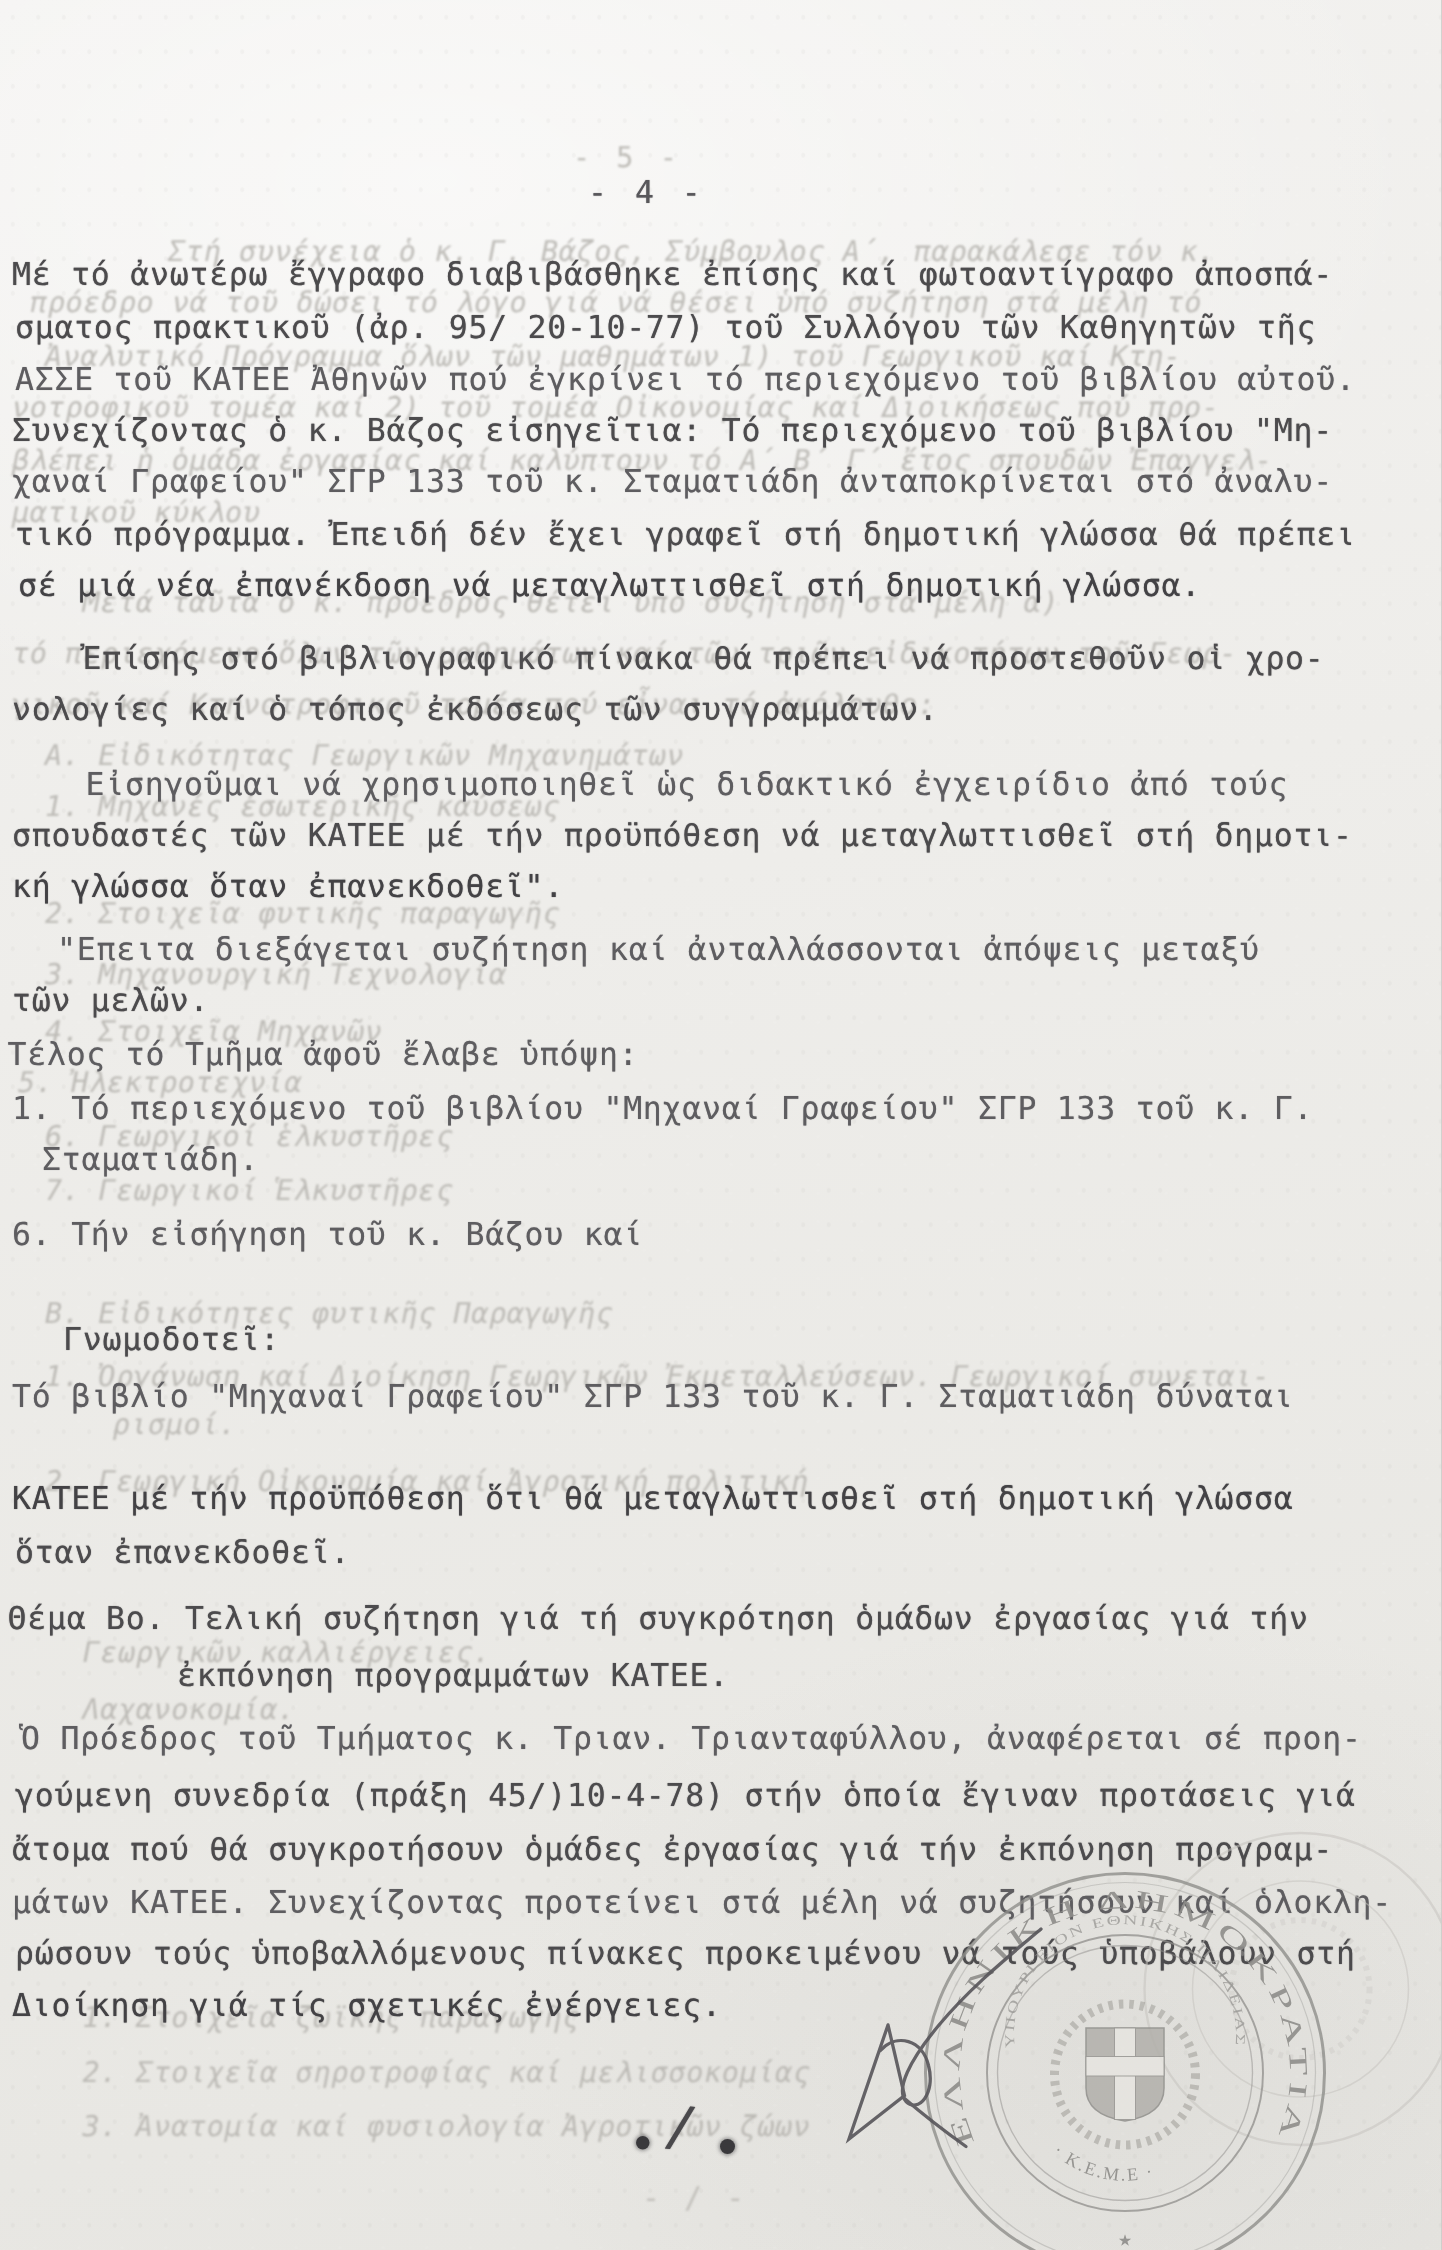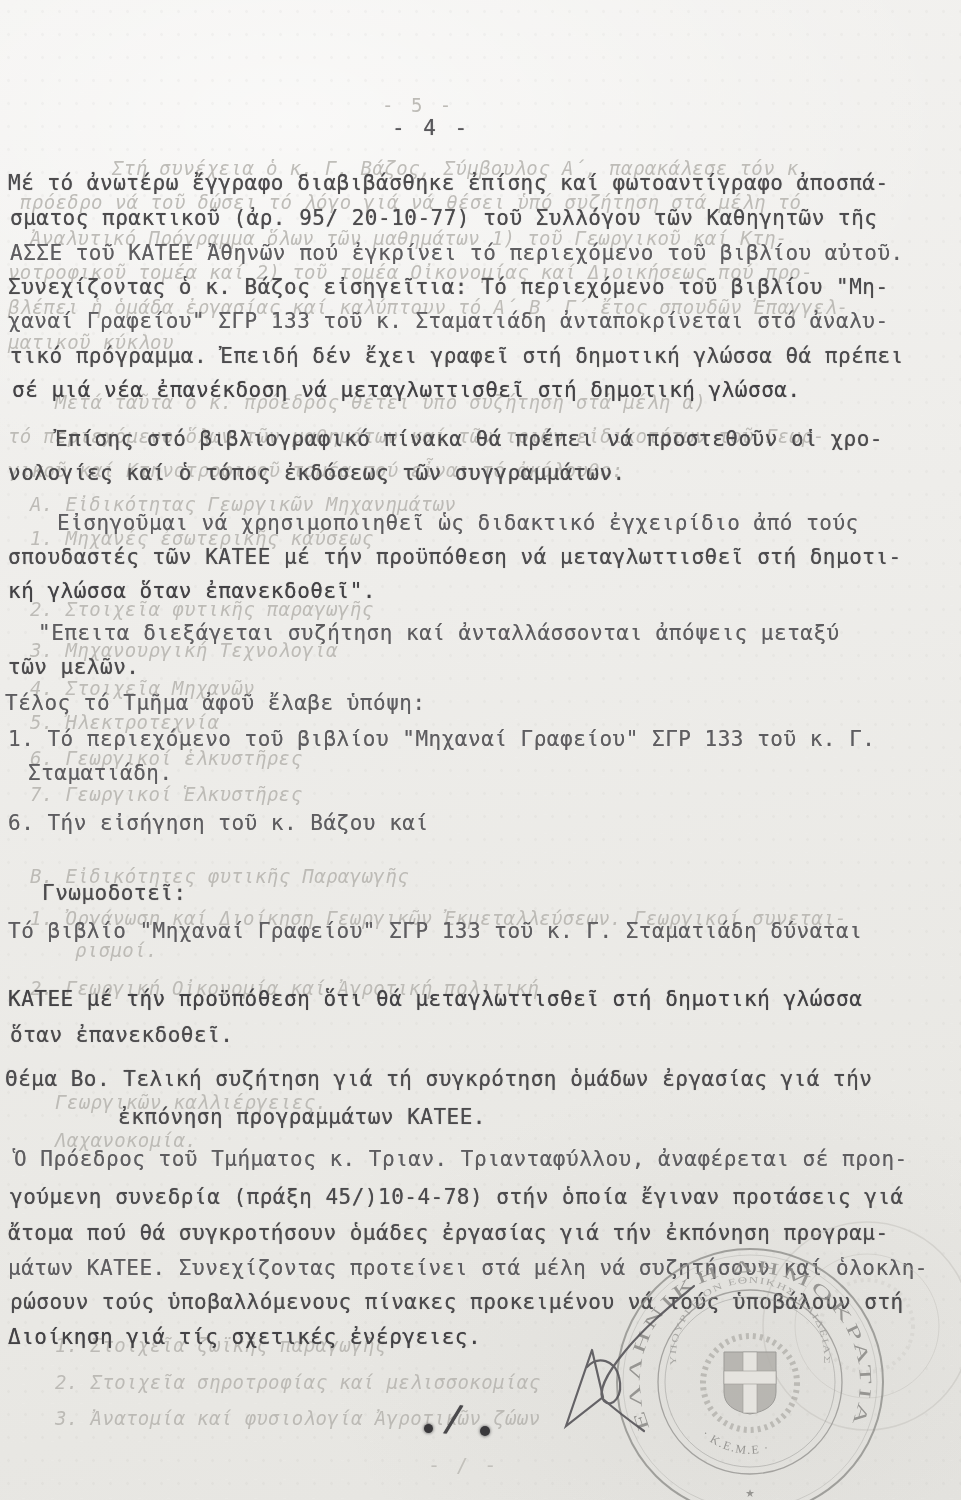--- a/index.html
+++ b/index.html
@@ -81,21 +81,21 @@
   <div class="gl" style="left:8px;top:295px">βλέπει ἡ ὁμάδα ἐργασίας καί καλύπτουν τό Α΄ Β΄ Γ΄ ἔτος σπουδῶν Ἐπαγγελ-</div>
   <div class="gl" style="left:8px;top:330px">ματικοῦ κύκλου</div>
   <div class="gl" style="left:55px;top:390px">Μετά ταῦτα ὁ κ. πρόεδρος θέτει ὑπό συζήτηση στά μέλη α)</div>
   <div class="gl" style="left:8px;top:424px">τό περιεχόμενο ὅλων τῶν μαθημάτων καί τῶν τριῶν εἰδικοτήτων τοῦ Γεωρ-</div>
   <div class="gl" style="left:8px;top:458px">γικοῦ καί Κτηνοτροφικοῦ τομέα πού εἶναι τό ἀκόλουθο:</div>
   <div class="gl" style="left:30px;top:492px">Α. Εἰδικότητας Γεωργικῶν Μηχανημάτων</div>
   <div class="gl" style="left:30px;top:526px">1. Μηχανές ἐσωτερικῆς καύσεως</div>
   <div class="gl" style="left:30px;top:597px">2. Στοιχεῖα φυτικῆς παραγωγῆς</div>
   <div class="gl" style="left:30px;top:638px">3. Μηχανουργική Τεχνολογία</div>
   <div class="gl" style="left:30px;top:676px">4. Στοιχεῖα Μηχανῶν</div>
-  <div class="gl" style="left:30px;top:710px">5. Ἠλεκτροτεχνία</div>
+  <div class="gl" style="left:12px;top:710px">5. Ἠλεκτροτεχνία</div>
   <div class="gl" style="left:30px;top:746px">6. Γεωργικοί ἑλκυστῆρες</div>
   <div class="gl" style="left:30px;top:782px">7. Γεωργικοί Ἑλκυστῆρες</div>
   <div class="gl" style="left:30px;top:864px">Β. Εἰδικότητες φυτικῆς Παραγωγῆς</div>
   <div class="gl" style="left:30px;top:906px">1. Ὀργάνωση καί Διοίκηση Γεωργικῶν Ἐκμεταλλεύσεων. Γεωργικοί συνεται-</div>
   <div class="gl" style="left:75px;top:938px">ρισμοί.</div>
   <div class="gl" style="left:30px;top:976px">2. Γεωργική Οἰκονομία καί Ἀγροτική πολιτική</div>
   <div class="gl" style="left:55px;top:1090px">Γεωργικῶν καλλιέργειες.</div>
   <div class="gl" style="left:55px;top:1128px">Λαχανοκομία.</div>
   <div class="gl" style="left:55px;top:1333px">1. Στοιχεῖα ζωϊκῆς παραγωγῆς</div>
   <div class="gl" style="left:55px;top:1370px">2. Στοιχεῖα σηροτροφίας καί μελισσοκομίας</div>

